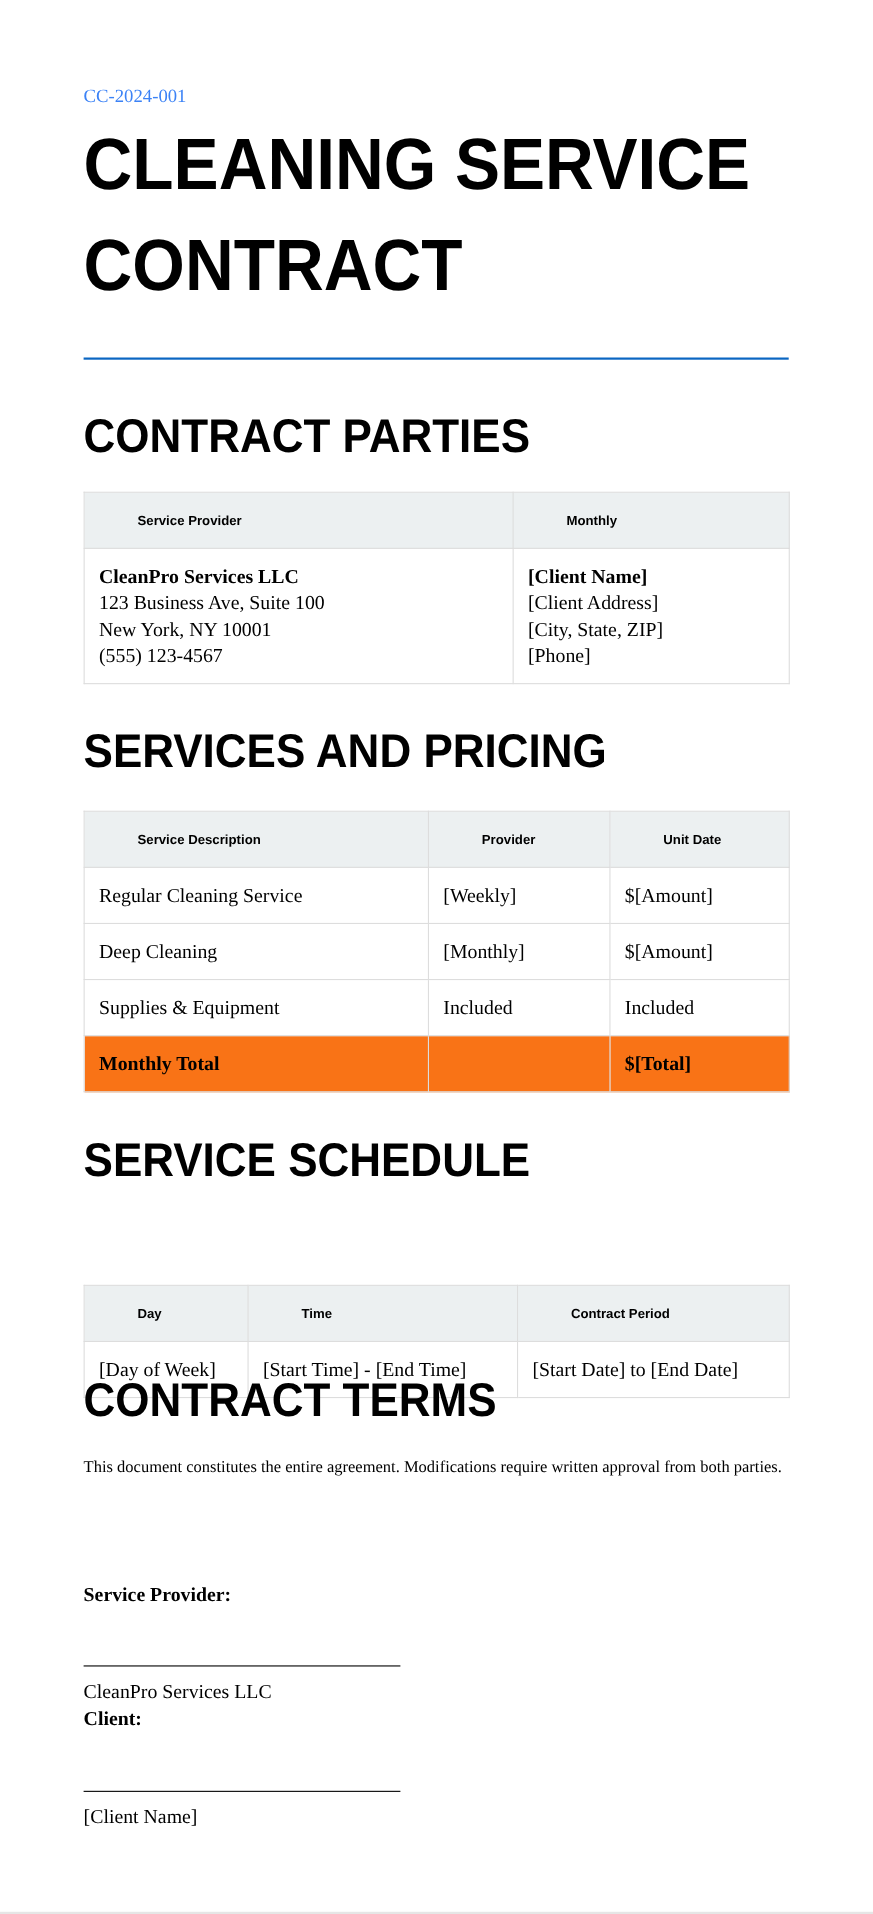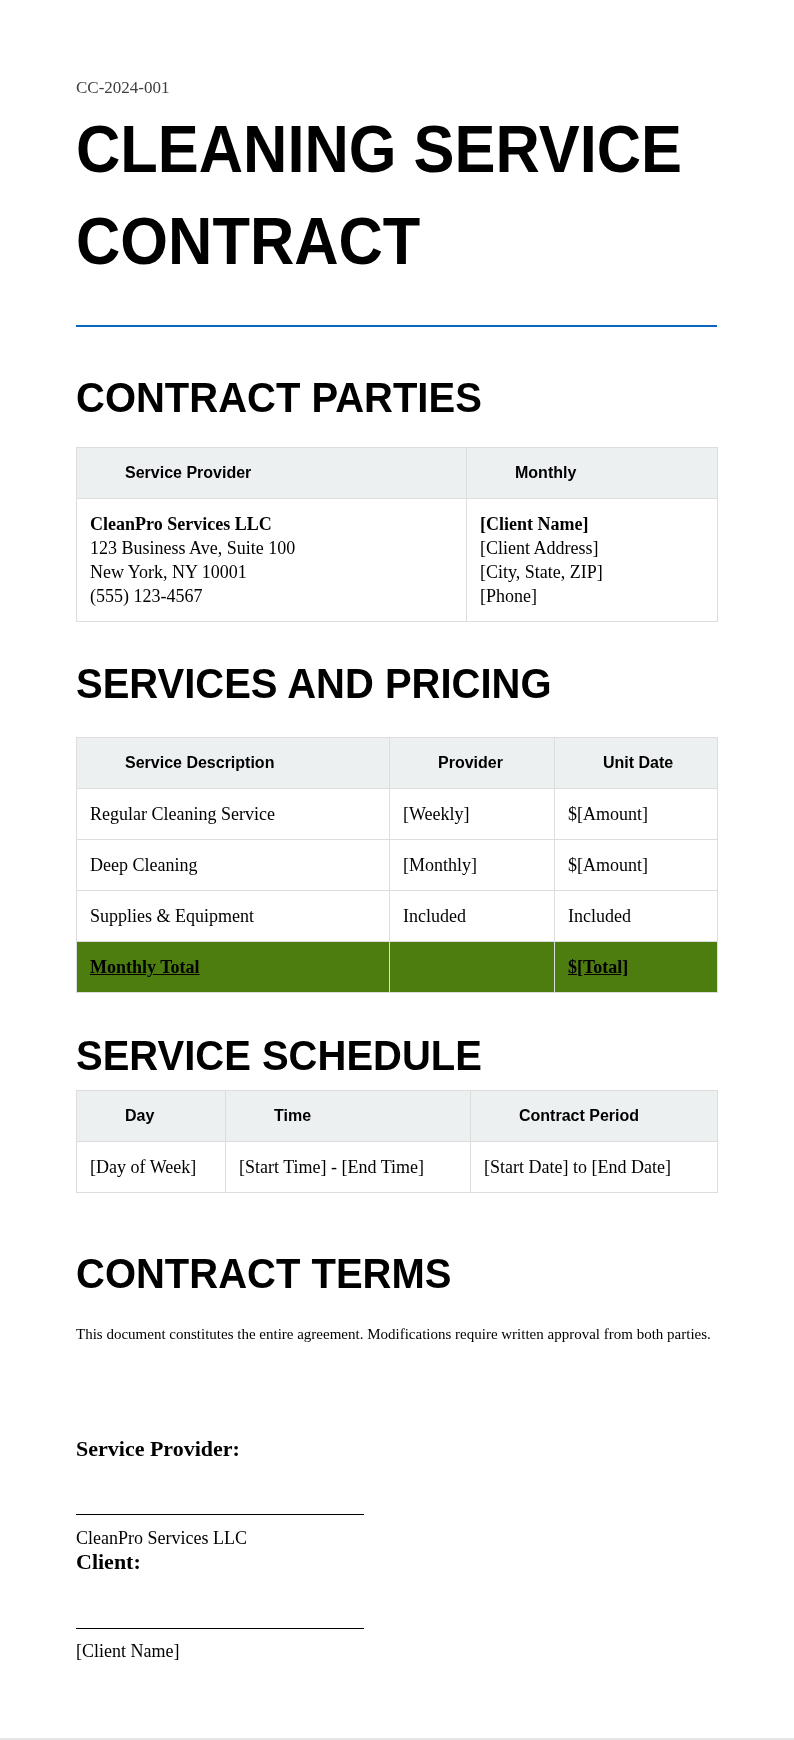--- a/index.html
+++ b/index.html
@@ -1,37 +1,37 @@
 <!DOCTYPE html>
 <html><head>
 <meta charset="utf-8">
 <style>
   html, body { margin: 0; padding: 0; background: #ffffff; }
   body { width: 794px; height: 1740px; position: relative; overflow: hidden; color: #000; }
   .page { position: absolute; left: 76px; top: 0; width: 641px; }
 
-  .doc-number { position: absolute; top: 76px; left: 0; font-family: "Liberation Serif", serif; font-size: 17px; color: #404040; line-height: 24px; }
+  .doc-number { position: absolute; top: 76px; left: 0; font-family: "Liberation Serif", serif; font-size: 17px; color: #3b82f6; line-height: 24px; }
 
   .title { position: absolute; top: 103px; left: 0; margin: 0; font-family: "Liberation Sans", sans-serif; font-weight: bold; font-size: 66px; line-height: 92px; letter-spacing: 0px; transform: scaleX(0.93); transform-origin: left top; white-space: nowrap; }
 
   .rule { position: absolute; top: 325px; left: 0; width: 641px; height: 2px; background: #0a66c2; }
 
   .h2 { position: absolute; left: 0; margin: 0; font-family: "Liberation Sans", sans-serif; font-weight: bold; font-size: 43px; line-height: 50px; transform: scaleX(0.93); transform-origin: left top; white-space: nowrap; }
 
   table { position: absolute; left: 0; width: 641px; border-collapse: collapse; table-layout: fixed; }
   th, td { border: 1px solid #dddddd; padding: 13px 13px; text-align: left; vertical-align: top; line-height: 24px; }
-  th { background: #ecf0f1; font-family: "Liberation Sans", sans-serif; font-weight: bold; font-size: 16px; padding-left: 48px; }
+  th { background: #ecf0f1; font-family: "Liberation Sans", sans-serif; font-weight: bold; font-size: 12px; padding-left: 48px; }
   td { font-family: "Liberation Serif", serif; font-size: 18px; }
-  tr.total td { background: #4d7c0f; font-weight: bold; text-decoration: underline; }
+  tr.total td { background: #f97316; font-weight: bold; }
   .party-name { font-weight: bold; display: block; }
   .line { display: block; }
 
   .terms-text { position: absolute; left: 0; top: 1322px; width: 641px; font-family: "Liberation Serif", serif; font-size: 15px; line-height: 24px; margin: 0; }
 
-  .sig-label { position: absolute; left: 0; font-family: "Liberation Serif", serif; font-size: 22px; font-weight: bold; line-height: 24px; }
+  .sig-label { position: absolute; left: 0; font-family: "Liberation Serif", serif; font-size: 18px; font-weight: bold; line-height: 24px; }
   .sig-line { position: absolute; left: 0; width: 288px; height: 1px; background: #000; }
   .sig-name { position: absolute; left: 0; font-family: "Liberation Serif", serif; font-size: 18px; line-height: 24px; }
 
   .bottom-strip { position: absolute; left: 0; bottom: 0; width: 794px; height: 2px; background: #e6e6e6; }
 </style>
 </head>
 <body>
 
 <div class="page">
 
@@ -109,21 +109,21 @@
       <tr class="total">
         <td>Monthly Total</td>
         <td></td>
         <td>$[Total]</td>
       </tr>
     </tbody>
   </table>
 
   <h2 class="h2" style="top:1030px;">SERVICE SCHEDULE</h2>
 
-  <table style="top:1090px;border-radius:11px;">
+  <table style="top:1168px;border-radius:11px;">
     <colgroup>
         <col style="width:149px">
         <col style="width:245px">
         <col style="width:247px">
       </colgroup>
     <thead>
       <tr>
         <th>Day</th>
         <th>Time</th>
         <th>Contract Period</th>

